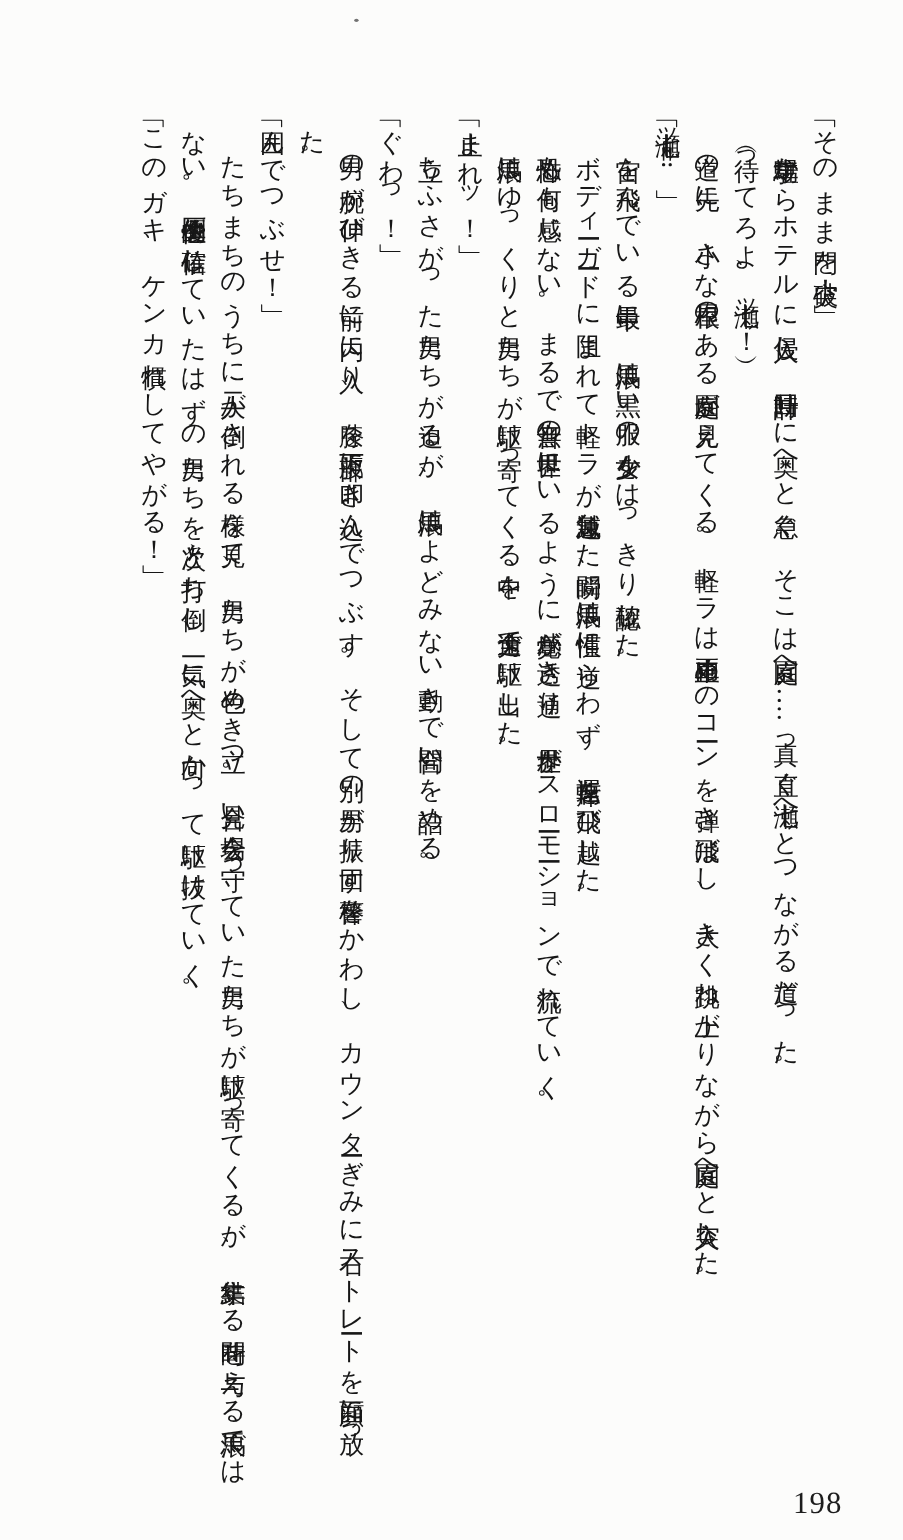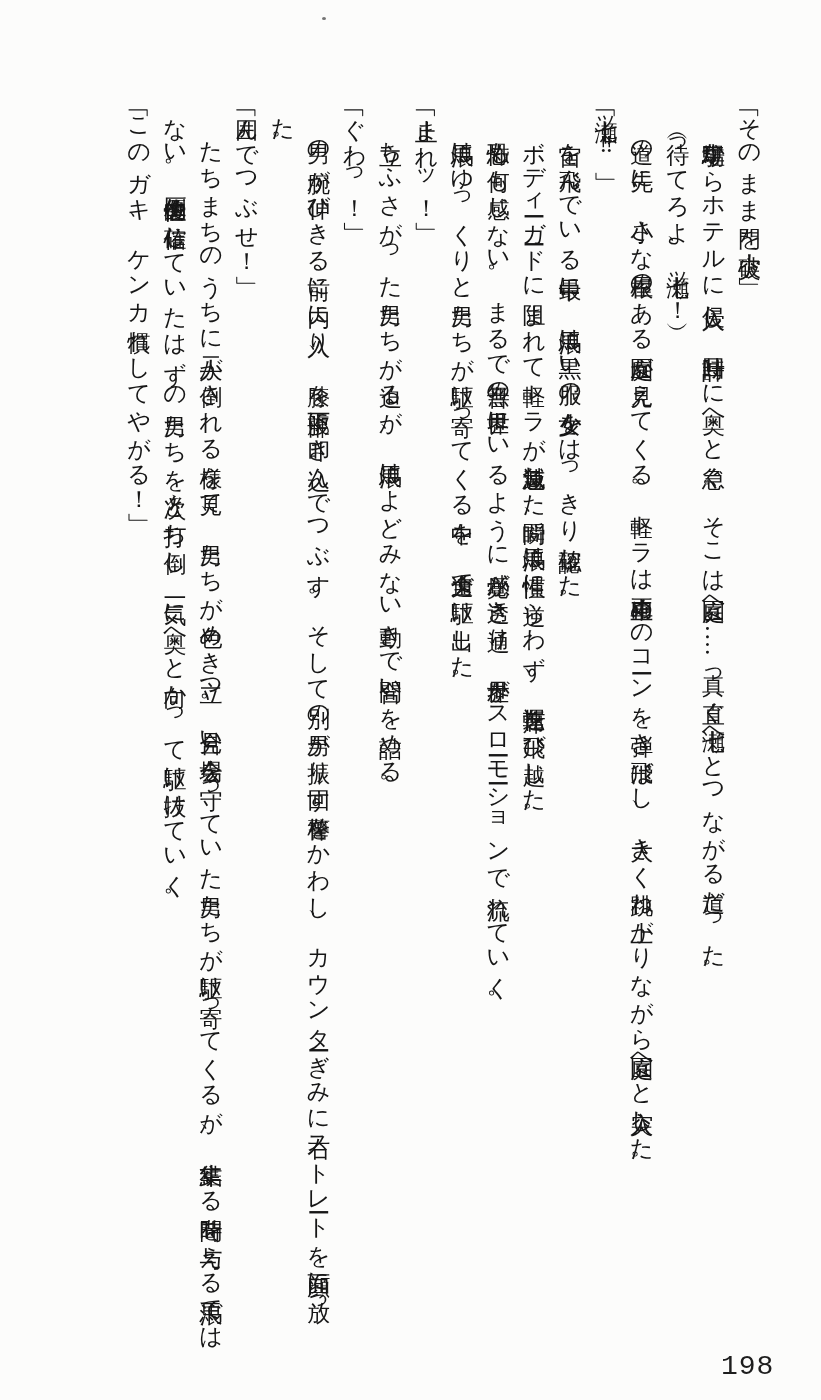--- a/index.html
+++ b/index.html
@@ -37,21 +37,21 @@
     margin: 0;
     padding: 0;
   }
   .text-block p.indent {
     text-indent: 1em;
   }
   .page-number {
     position: absolute;
     left: 721px;
     top: 1351px;
-    font-family: Liberation Mono, monospace;
+    font-family: Liberation Serif, serif;
     font-size: 28px;
     letter-spacing: 1px;
     color: #1d1d1d;
   }
   .scan-speck {
     position: absolute;
     left: 322px;
     top: 17px;
     width: 4px;
     height: 3px;

